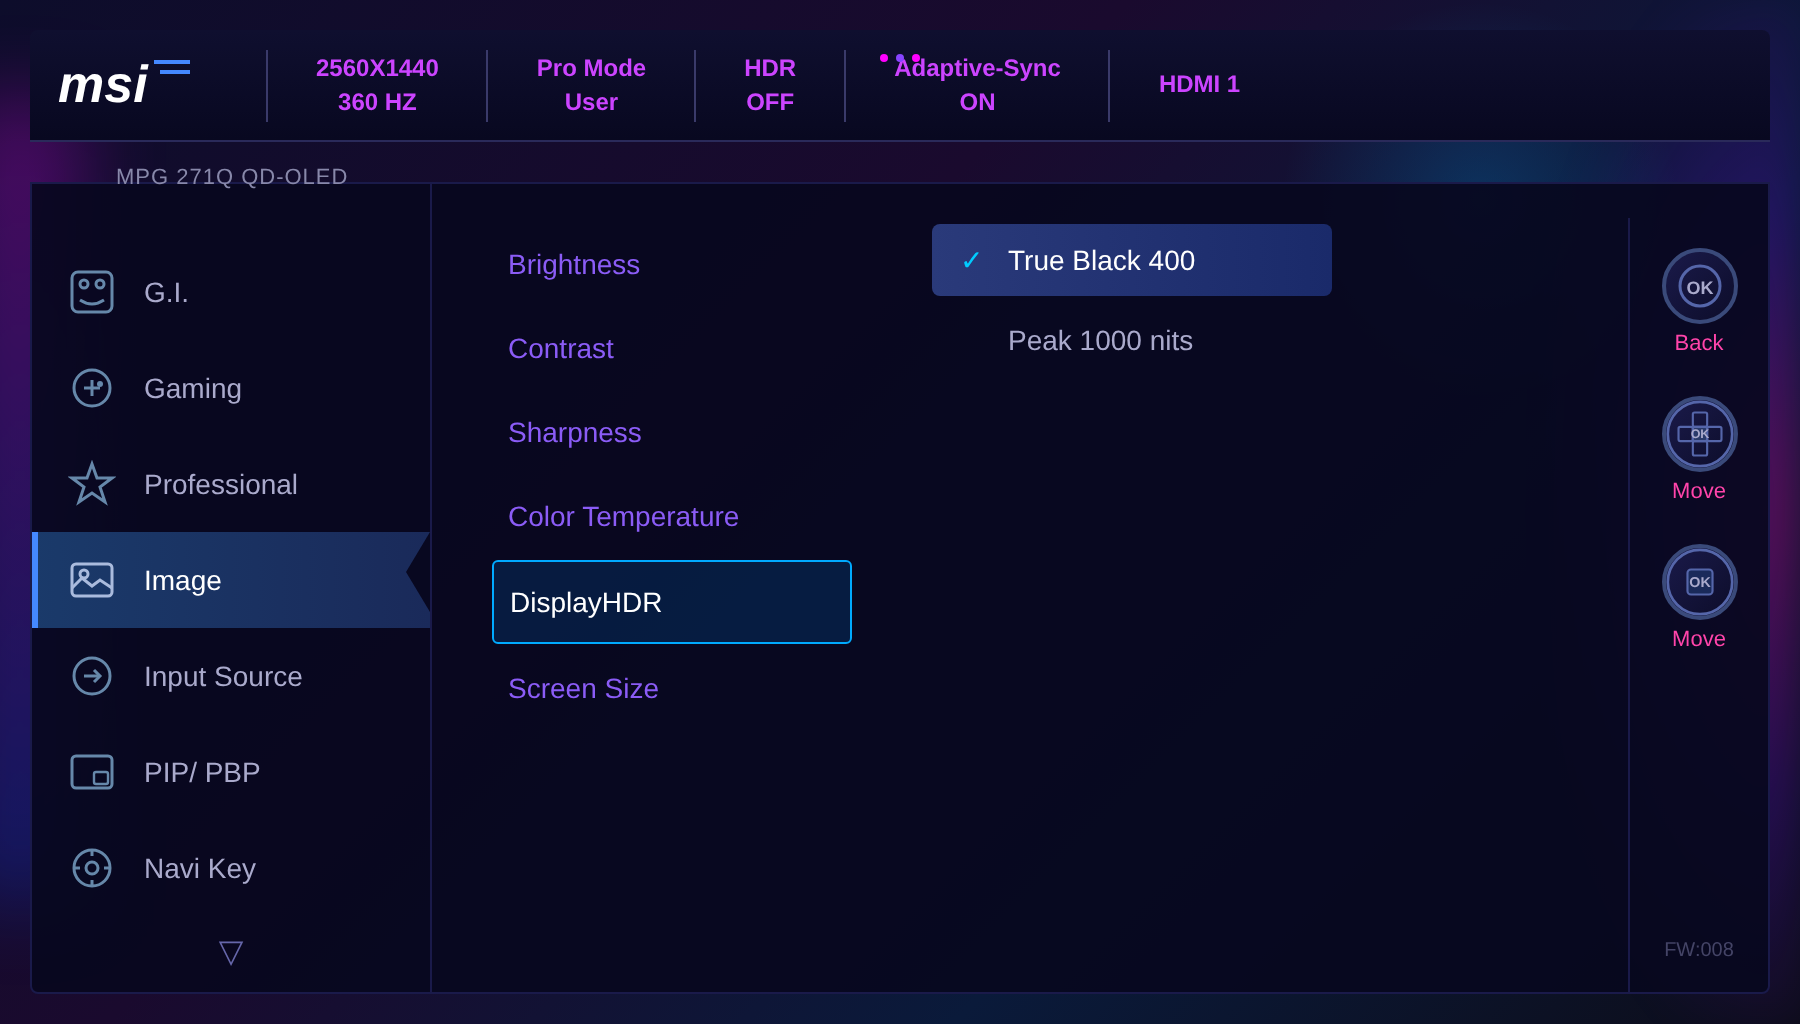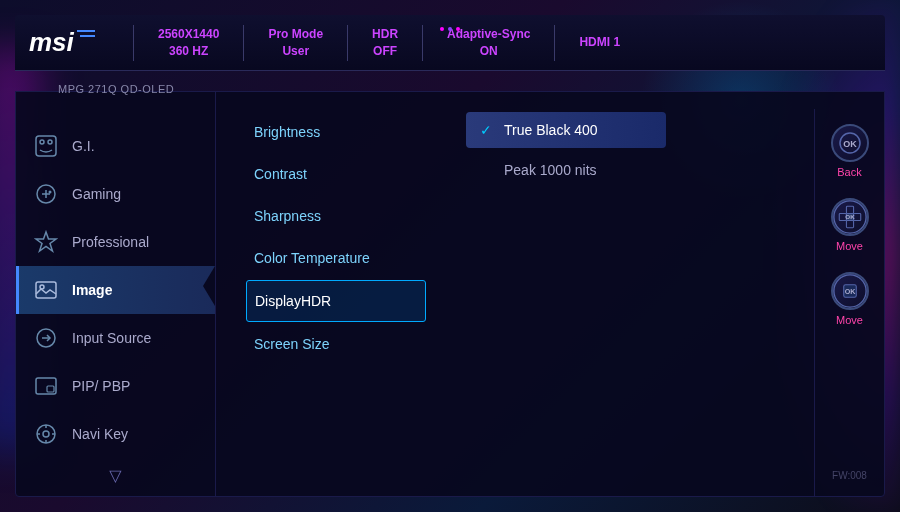--- a/index.html
+++ b/index.html
@@ -137,21 +137,20 @@
       padding: 10px 16px;
       color: #aaaacc;
       font-size: 14px;
       cursor: pointer;
       gap: 12px;
       position: relative;
     }
     .sidebar-item.active {
       background: linear-gradient(90deg, #1a3a6a 0%, #1a2a5a 100%);
       color: #ffffff;
-      font-weight: bold;
     }
     .sidebar-item.active::after {
       content: '';
       position: absolute;
       right: 0;
       top: 0;
       bottom: 0;
       width: 0;
       height: 0;
       border-top: 20px solid transparent;
@@ -197,21 +196,21 @@
     
     .menu-list {
       display: flex;
       flex-direction: column;
       gap: 2px;
       min-width: 180px;
     }
 
     .menu-item {
       padding: 12px 8px;
-      color: #7dd3fc;
+      color: #8b5cf6;
       font-size: 14px;
       cursor: pointer;
       border-radius: 3px;
     }
     .menu-item.selected {
       background: rgba(0, 150, 255, 0.15);
       border: 1px solid #00aaff;
       color: #ffffff;
     }
 

